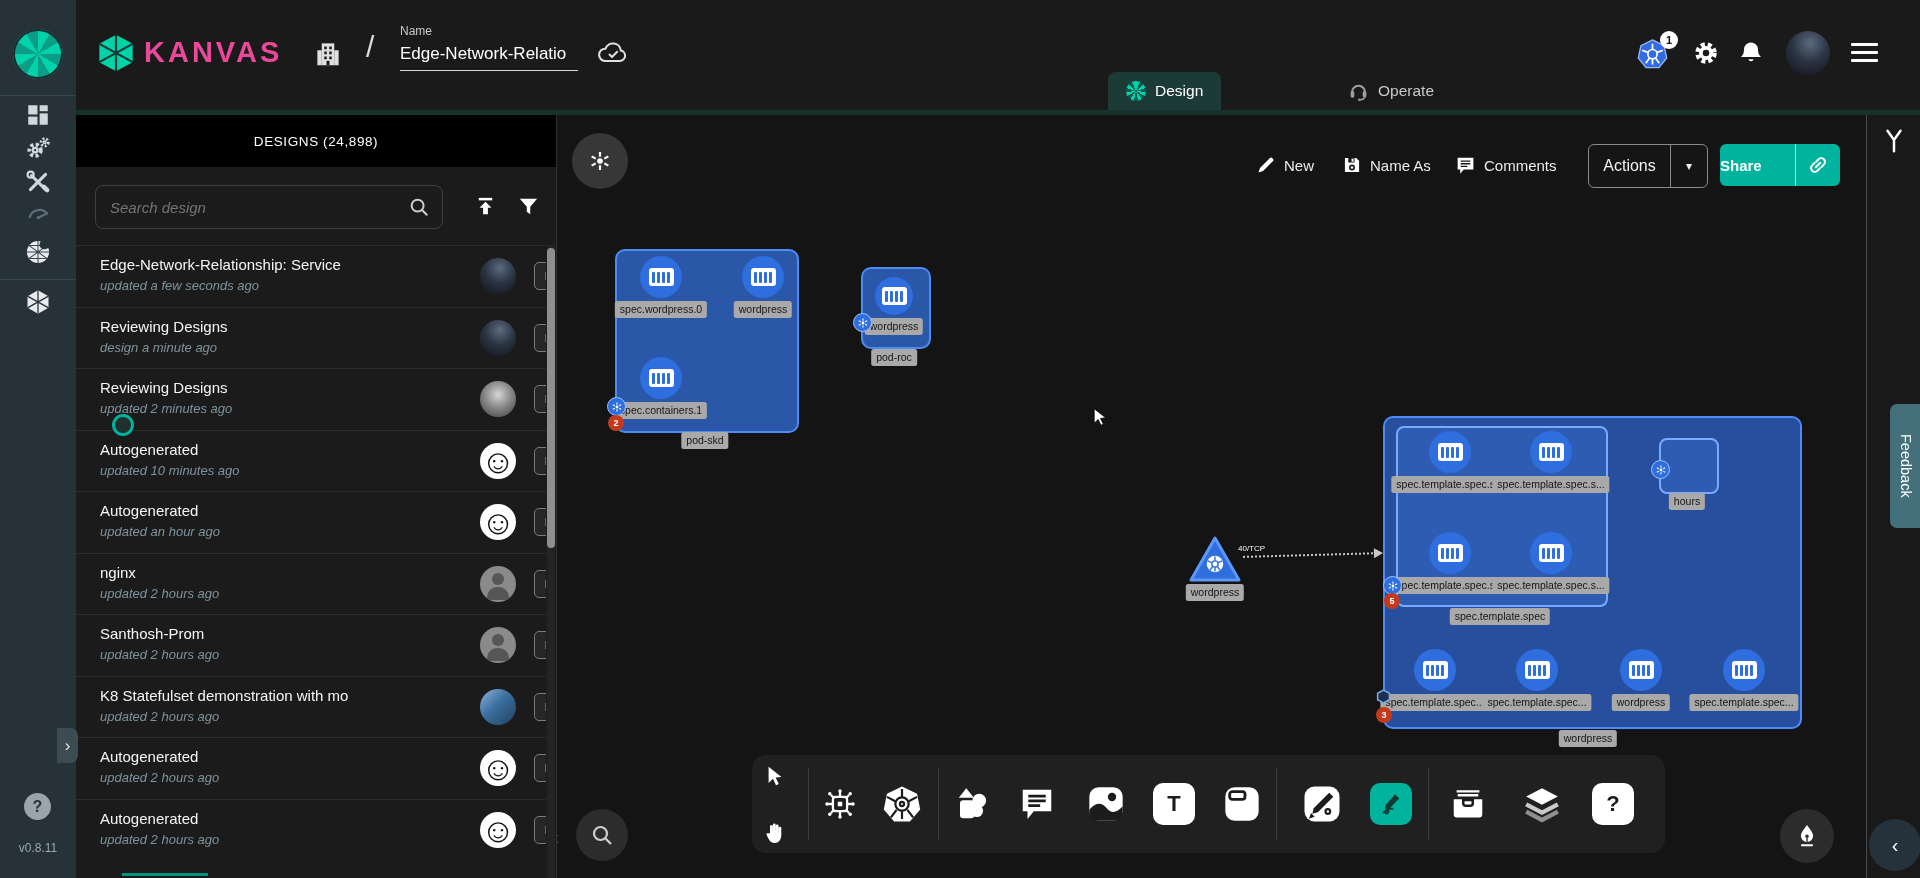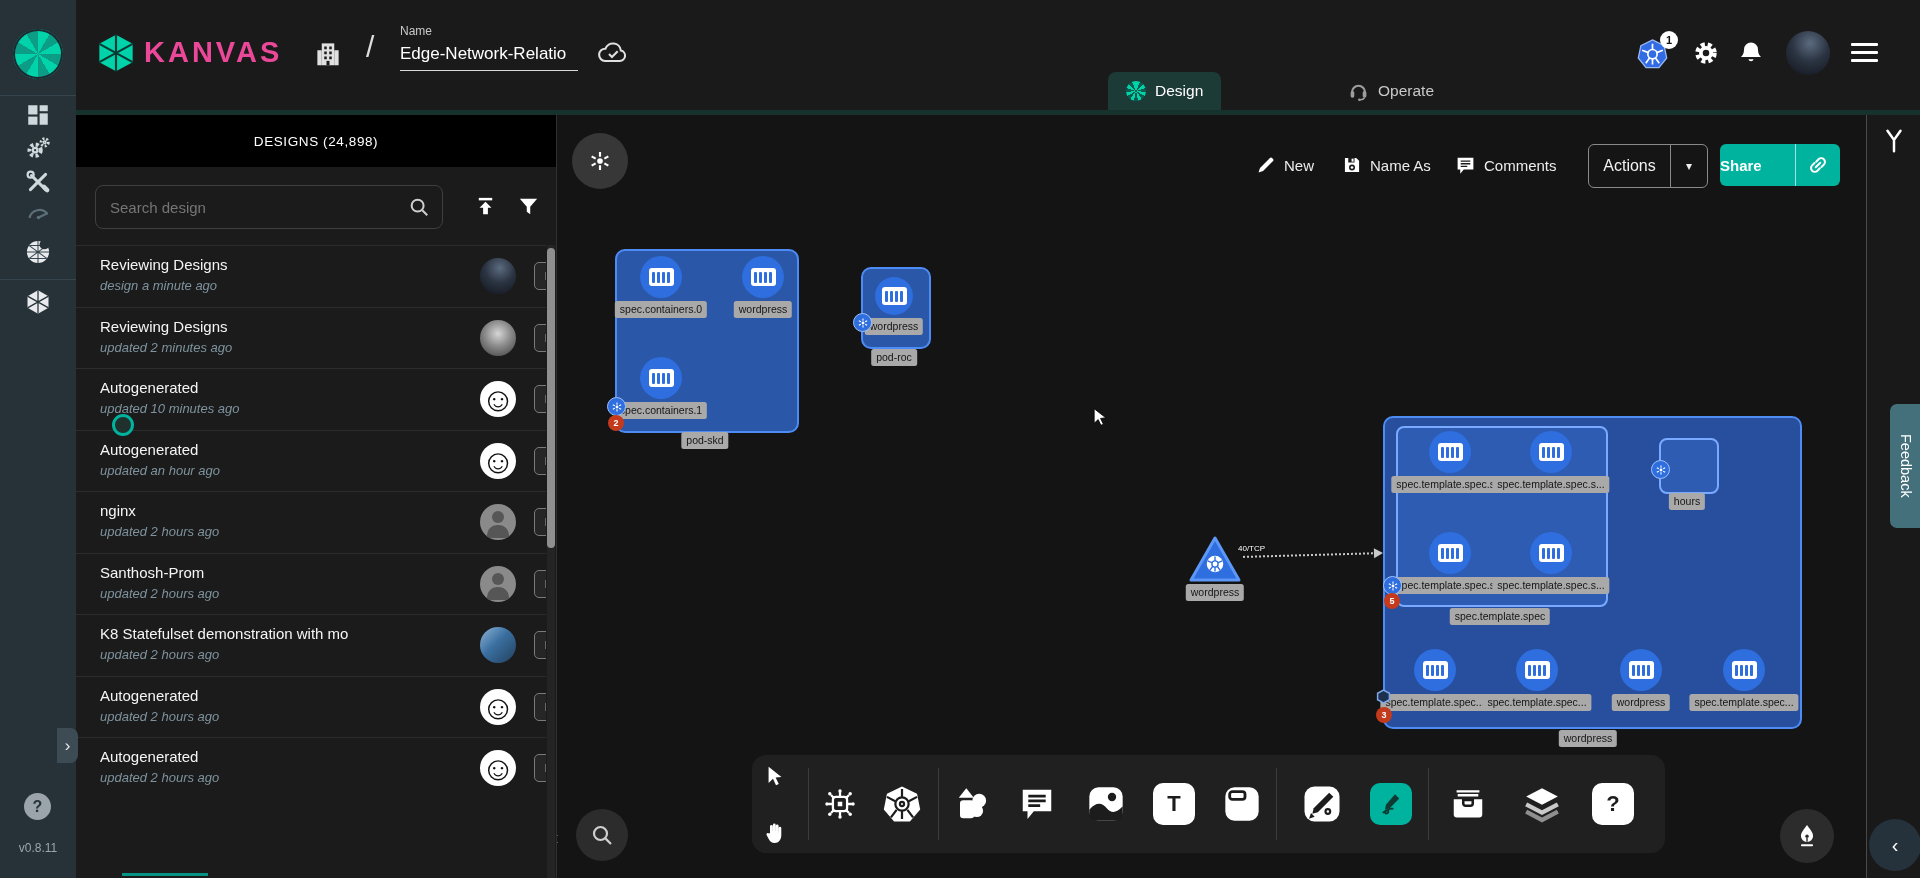--- a/index.html
+++ b/index.html
@@ -43,21 +43,21 @@
   #tab-operate{left:1330px;color:#c9c9c9;}
   .spiral{width:20px;height:20px;border-radius:50%;background:repeating-conic-gradient(#00d3a9 0 24deg,#0d5c4f 24deg 48deg);}
 
   
   #designs{position:absolute;left:76px;top:115px;width:480px;height:763px;background:#1b1b1b;z-index:15;border-right:1px solid #303030;}
   #designs-title{position:absolute;left:0;top:0;width:480px;height:52px;background:#000;display:flex;align-items:center;justify-content:center;
      font-size:13.5px;letter-spacing:.6px;color:#fff;}
   #search-box{position:absolute;left:19px;top:70px;width:346px;height:42px;border:1px solid #3f3f3f;border-radius:8px;
      display:flex;align-items:center;}
   #search-input{flex:1;background:transparent;border:none;outline:none;color:#d946ef;font-size:15px;
-     font-family:"Liberation Sans",sans-serif;padding:0 8px 0 14px;}
+     font-family:"Liberation Sans",sans-serif;padding:0 8px 0 14px;font-style:italic;}
   .panel-ic{position:absolute;top:80px;cursor:pointer;}
   #dlist{position:absolute;left:0;top:130px;width:470px;height:633px;overflow:hidden;}
   .ditem{position:relative;height:60.5px;border-top:1px solid #2c2c2c;cursor:pointer;}
   .dtitle{position:absolute;left:24px;top:10px;font-size:15px;color:#f5f5f5;max-width:258px;overflow:hidden;white-space:nowrap;}
   .dupdated{position:absolute;left:24px;top:32px;font-size:13px;font-style:italic;color:#7e939e;}
   .av{position:absolute;left:404px;top:12px;width:36px;height:36px;border-radius:50%;overflow:hidden;}
   .av.dark{background:radial-gradient(circle at 55% 28%,#5c6b80 0%,#2b3442 45%,#10141c 100%);}
   .av.masked{background:radial-gradient(circle at 50% 38%,#d6d6d6 0%,#8a8a8a 45%,#3a3a3a 100%);}
   .av.photo{background:linear-gradient(135deg,#8fb4d8 0%,#3a6fa0 45%,#23405c 100%);}
   .av.smiley{background:#fff;display:flex;align-items:center;justify-content:center;color:#111;font-size:34px;line-height:1;}
@@ -454,20 +454,28 @@
     </div>
     <svg class="panel-ic" style="left:398px" width="23" height="23" viewBox="0 0 24 24">
         <use href="#s-upload"></use>
       </svg>
     <svg class="panel-ic" style="left:441px" width="23" height="23" viewBox="0 0 24 24">
         <use href="#s-funnel"></use>
       </svg>
 
     <div id="dlist">
       <div class="ditem">
+        <div class="dtitle">Edge-Network-Relationship: Service</div>
+        <div class="dupdated">updated a few seconds ago</div>
+        <div class="av dark"></div>
+        <button class="pub">
+            <span>PUBLIC</span>
+          </button>
+      </div>
+      <div class="ditem">
         <div class="dtitle">Reviewing Designs</div>
         <div class="dupdated">design a minute ago</div>
         <div class="av dark"></div>
         <button class="pub">
             <span>PUBLIC</span>
           </button>
       </div>
       <div class="ditem">
         <div class="dtitle">Reviewing Designs</div>
         <div class="dupdated">updated 2 minutes ago</div>
@@ -597,21 +605,21 @@
       </b>
     </div>
   <div class="cc" style="left:661px;top:378px">
       <b>
         <i></i>
         <i></i>
         <i></i>
         <i></i>
       </b>
     </div>
-  <div class="nchip" style="left:661px;top:301px">spec.containers.0</div>
+  <div class="nchip" style="left:661px;top:301px">spec.wordpress.0</div>
   <div class="nchip" style="left:763px;top:301px">wordpress</div>
   <div class="nchip" style="left:661px;top:402px">spec.containers.1</div>
   <div class="nchip" style="left:705px;top:432px">pod-skd</div>
   <div class="bb" style="left:607px;top:397px">
       <svg width="10" height="10" viewBox="0 0 12 12">
         <use href="#s-helm"></use>
       </svg>
     </div>
   <div class="br" style="left:608px;top:415px">2</div>
 

